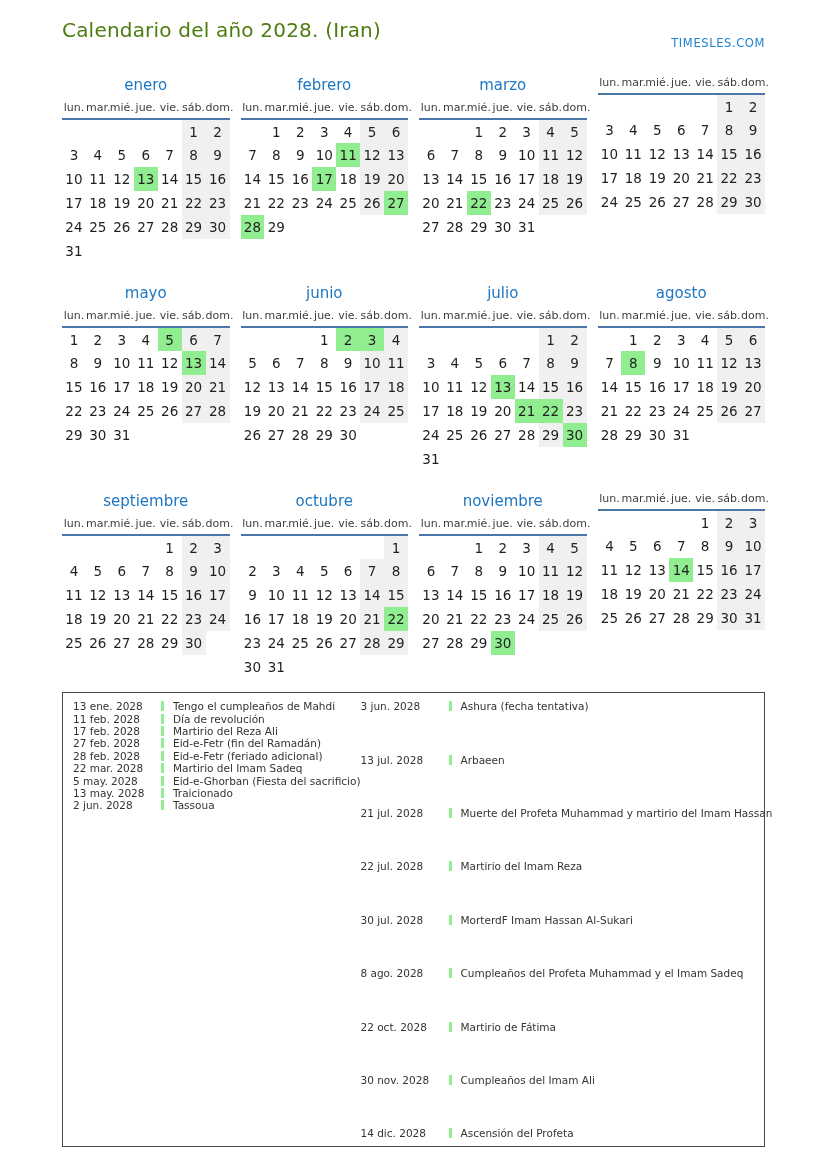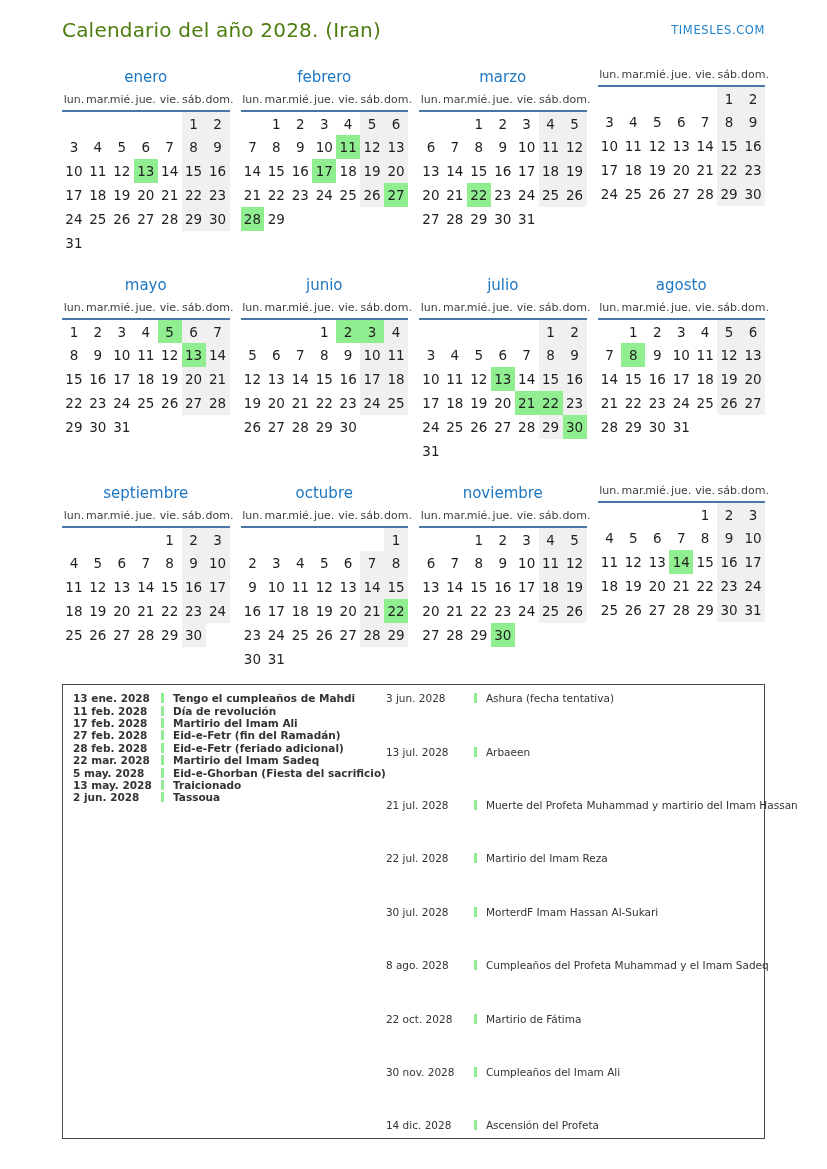--- a/index.html
+++ b/index.html
@@ -15,21 +15,21 @@
   body {
     width: 827px; height: 1169px;
     font-family: "DejaVu Sans", "Liberation Sans", sans-serif;
     overflow: hidden;
   }
   .page { padding: 18px 62px 0 62px; }
 
   
   .topbar { display: flex; justify-content: space-between; align-items: flex-start; margin-bottom: 26px; }
   .page-title { font-size: 20px; font-weight: normal; color: #4d7c0f; letter-spacing: 0.2px; }
-  .site-link { font-size: 11.5px; color: var(--site-link); text-decoration: none; letter-spacing: 0.6px; margin-top: 5px; }
+  .site-link { font-size: 11.5px; color: var(--site-link); text-decoration: none; letter-spacing: 0.6px; margin-top: 18px; }
 
   
   .months-grid {
     display: grid;
     grid-template-columns: repeat(4, 1fr);
     column-gap: 11px;
     row-gap: 21px;
     align-items: start;
   }
   .month { width: 100%; }
@@ -52,21 +52,21 @@
 
   
   .legend {
     margin-top: 13px;
     border: 1px solid #4a4a4a;
     padding: 7px 10px 6px 10px;
     display: flex;
     font-size: 10.5px; color: #333;
   }
   .legend-col { display: flex; flex-direction: column; }
-  .legend-col.left { flex: 0 0 287px; font-weight: bold; }
+  .legend-col.left { flex: 0 0 287px; }
   .legend-col.right { flex: 1; gap: 41px; }
   .legend-row { display: flex; align-items: center; height: 12.4px; }
   .l-date { flex: 0 0 88px; }
   .l-tick { flex: 0 0 3px; height: 10px; background: var(--legend-tick); margin-right: 9px; }
   .l-label { white-space: nowrap; }
 </style>
 </head>
 <body>
 
 <div class="page">
@@ -868,21 +868,21 @@
           <span class="l-label">Tengo el cumpleaños de Mahdi</span>
         </div>
         <div class="legend-row">
           <span class="l-date">11 feb. 2028</span>
           <span class="l-tick"></span>
           <span class="l-label">Día de revolución</span>
         </div>
         <div class="legend-row">
           <span class="l-date">17 feb. 2028</span>
           <span class="l-tick"></span>
-          <span class="l-label">Martirio del Imam Ali</span>
+          <span class="l-label">Martirio del Reza Ali</span>
         </div>
         <div class="legend-row">
           <span class="l-date">27 feb. 2028</span>
           <span class="l-tick"></span>
           <span class="l-label">Eid-e-Fetr (fin del Ramadán)</span>
         </div>
         <div class="legend-row">
           <span class="l-date">28 feb. 2028</span>
           <span class="l-tick"></span>
           <span class="l-label">Eid-e-Fetr (feriado adicional)</span>

